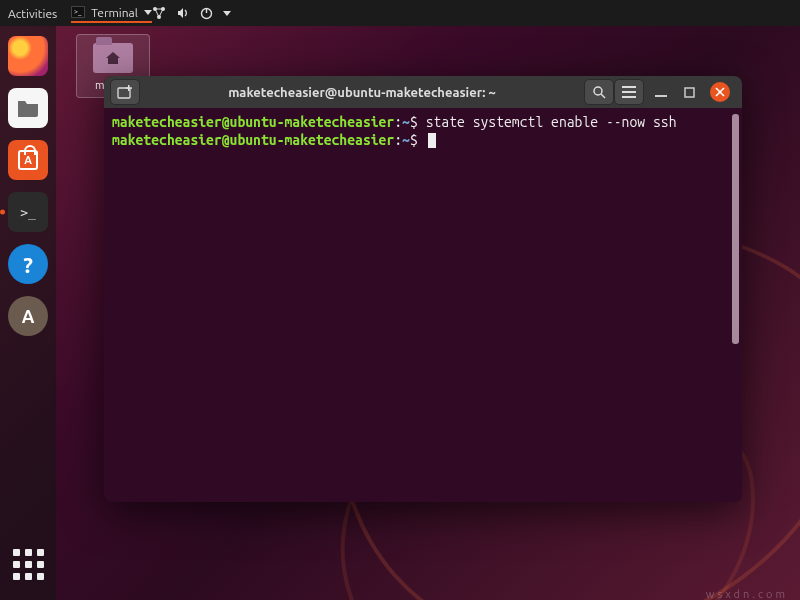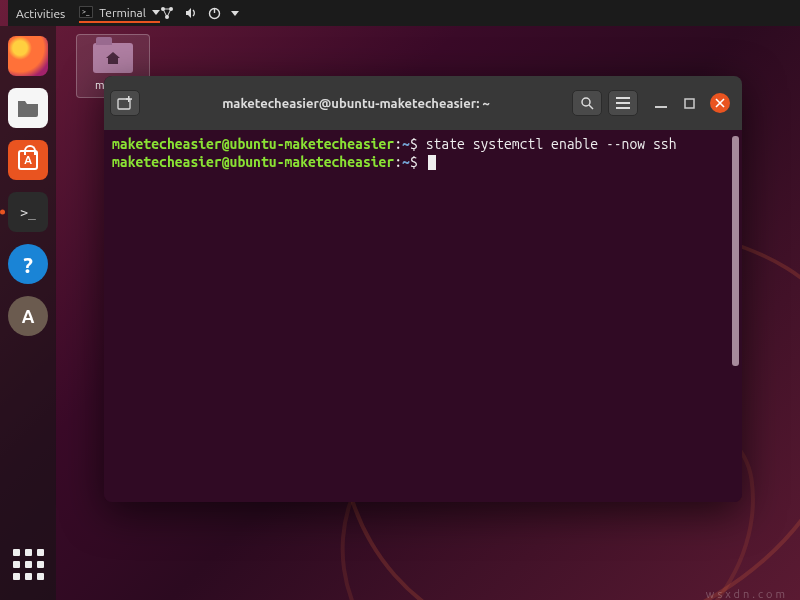--- a/index.html
+++ b/index.html
@@ -11,21 +11,21 @@
     }
     
     .wave {
       position: absolute; right: -60px; bottom: -40px; width: 520px; height: 420px;
       border: 4px solid rgba(255,120,60,0.18); border-radius: 42% 58% 60% 40% / 50% 40% 60% 50%;
       transform: rotate(-8deg);
     }
     .wave.w2 { right: 40px; bottom: -100px; width: 420px; height: 320px; border-color: rgba(255,120,60,0.12);}
     
     .topbar {
-      position: absolute; top: 0; left: 8px; right: 0; height: 26px;
+      position: absolute; top: 0; left: 0; right: 0; height: 26px;
       background: #1b1b1b; display: flex; align-items: center;
       font-size: 12px; color: #ddd; padding: 0 8px;
     }
     .topbar .left, .topbar .right { display: flex; align-items: center; gap: 14px; }
     .topbar .left { flex: 0 0 auto; }
     .topbar .center { flex: 1; text-align: center; }
     .topbar .right { flex: 0 0 auto; gap: 10px; }
     .topbar .app-ind { display: flex; align-items: center; gap: 6px; border-bottom: 2px solid #e95420; padding-bottom: 2px; margin-bottom: -2px;}
     .tri-down { width:0;height:0;border-left:4px solid transparent;border-right:4px solid transparent;border-top:5px solid #ddd; display:inline-block;}
     .topbar svg { fill: #ddd; }
@@ -70,21 +70,21 @@
     .folder .home{position:absolute;inset:0;display:flex;align-items:center;justify-content:center;}
     .folder .home svg{fill:#4a2a3f;}
     .desktop-icon .lbl{font-size:11px;color:#fff;}
     
     .window {
       position:absolute; left:104px; top:76px; width:638px; height:426px;
       background:#300a24; border-radius:8px; box-shadow:0 10px 40px rgba(0,0,0,0.6);
       display:flex; flex-direction:column; overflow:hidden;
     }
     .titlebar {
-      height:54px; background:#383838; display:flex; align-items:center; padding:0 6px; gap:6px;
+      height:32px; background:#383838; display:flex; align-items:center; padding:0 6px; 
     }
     .tb-btn {
       width:30px;height:26px;border-radius:5px;background:#4a4a4a;display:flex;align-items:center;justify-content:center;cursor:pointer;
       border:1px solid #2b2b2b;
     }
     .tb-btn svg{fill:#ddd;}
     .tb-title{flex:1;text-align:center;font-size:13px;color:#ddd;font-weight:bold;}
     .win-controls{display:flex;gap:14px;align-items:center;margin:0 6px 0 10px;}
     .wc{width:14px;height:14px;display:flex;align-items:center;justify-content:center;cursor:pointer;}
     .wc svg{fill:#ccc;}

